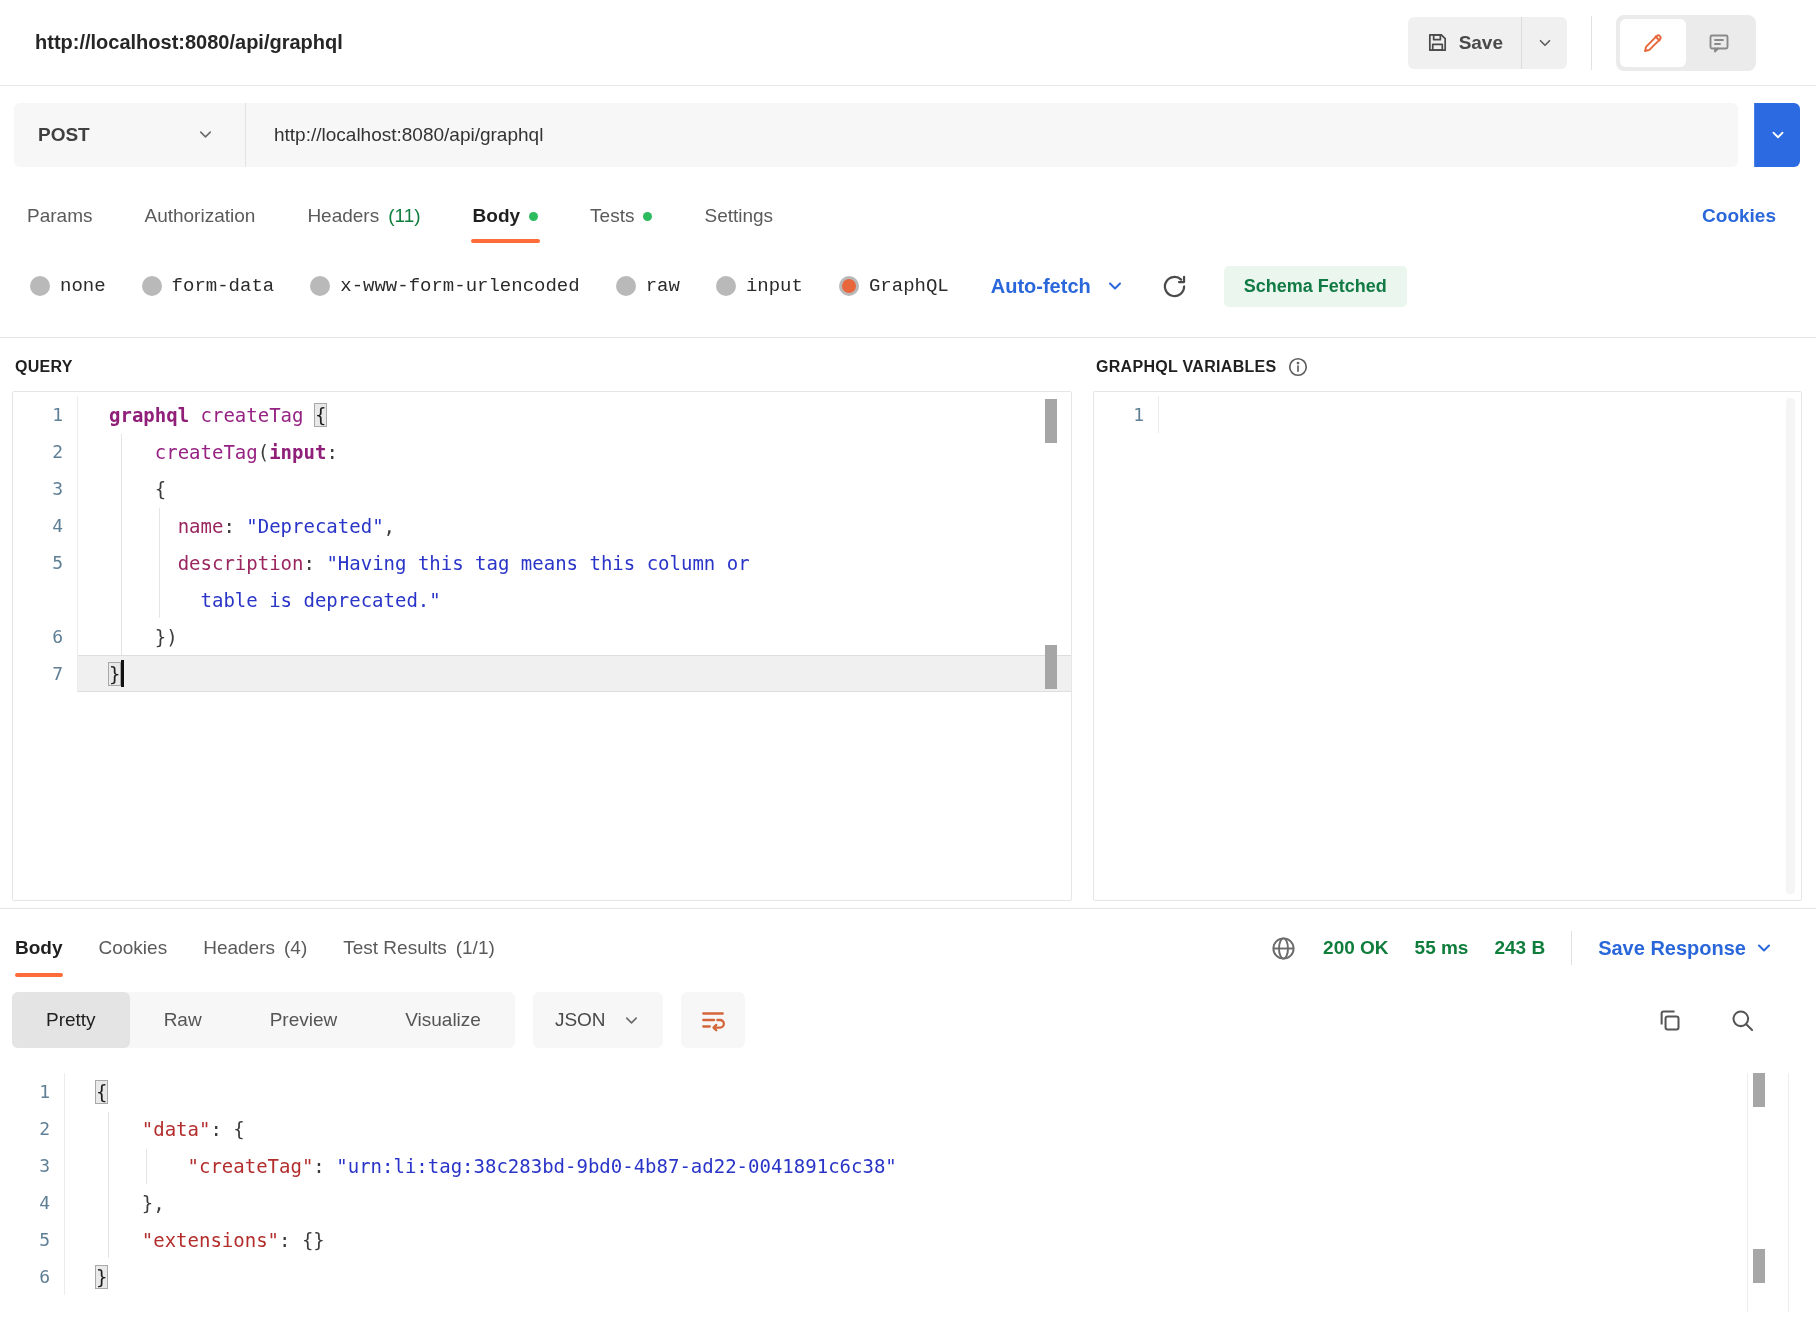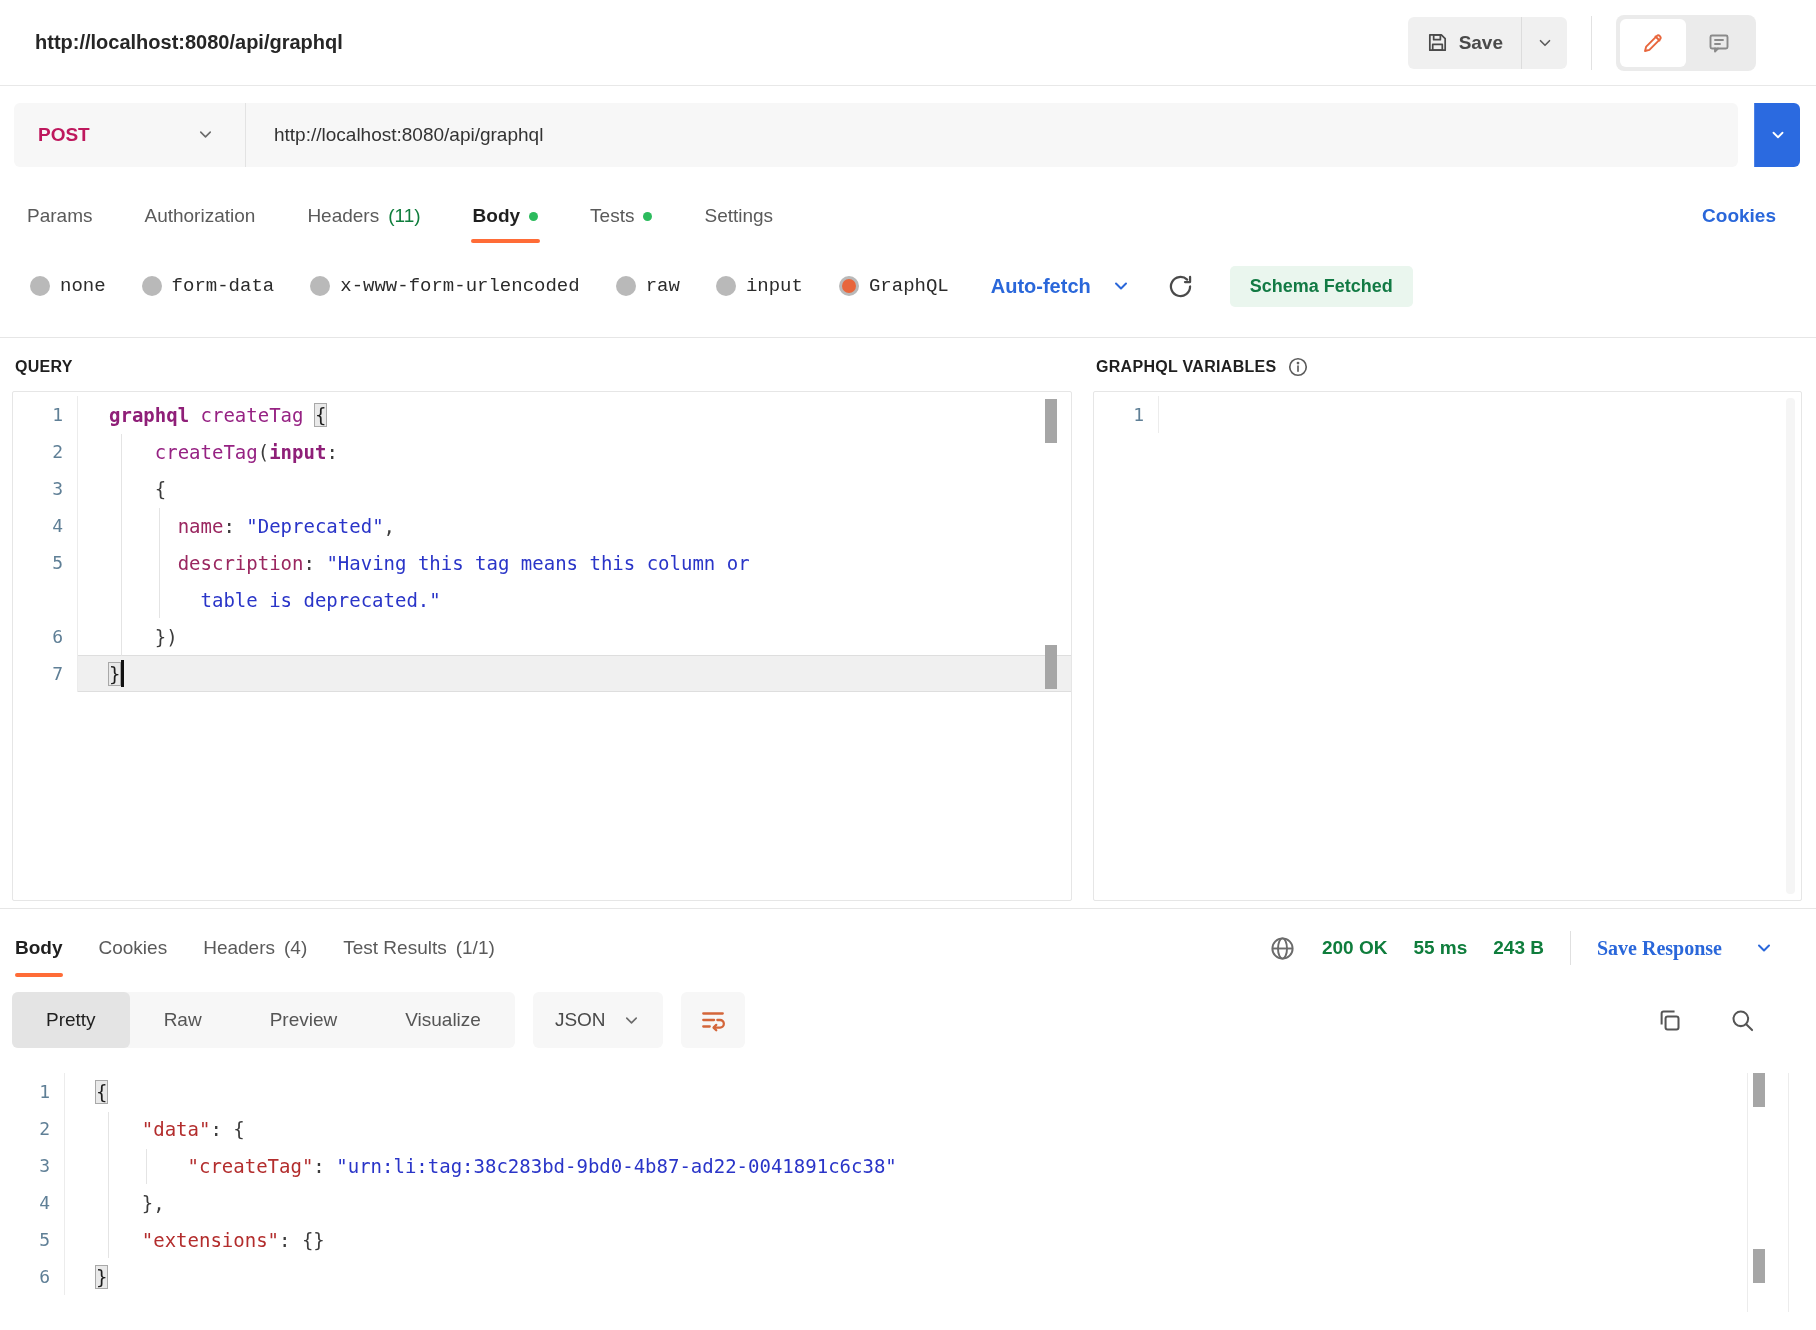--- a/index.html
+++ b/index.html
@@ -17,42 +17,42 @@
   .save-caret { height:52px; width:46px; justify-content:center; border-radius:0 6px 6px 0; border-left:1px solid #dcdcdc; }
   .v-divider { width:1px; height:54px; background:#e2e2e2; }
   .edit-comment-group { background:#ebebeb; border-radius:8px; padding:4px; display:flex; }
   .ec-btn { width:66px; height:48px; display:flex; align-items:center; justify-content:center; background:transparent; border:none; cursor:pointer; border-radius:6px; }
   .ec-btn.active { background:#fff; }
 
   
   .request-row { height:97px; display:flex; align-items:center; padding:0 16px 0 14px; }
   .url-box { flex:1; height:64px; background:#f7f7f7; border-radius:6px; display:flex; align-items:center; margin-right:16px; }
   .method-btn { width:232px; height:100%; display:flex; align-items:center; justify-content:space-between; padding:0 30px 0 24px; background:transparent; border:none; border-right:1px solid #e3e3e3; cursor:pointer; font-family:inherit; }
-  .method-label { font-size:19px; font-weight:700; color:#be185d; }
+  .method-label { font-size:19px; font-weight:700; color:#404040; }
   .url-text { flex:1; padding:0 28px; font-size:19px; color:#333; white-space:nowrap; overflow:hidden; }
   .send-group { display:flex; height:64px; }
   .send-btn { width:158px; background:#2b6ae0; color:#fff; border:none; font-size:20px; font-weight:700; border-radius:6px 0 0 6px; cursor:pointer; font-family:inherit; }
   .send-caret { width:46px; background:#2b6ae0; border:none; border-left:1px solid #4c82e6; border-radius:0 6px 6px 0; display:flex; align-items:center; justify-content:center; cursor:pointer; }
 
   
   .tabs-row { height:66px; display:flex; align-items:center; justify-content:space-between; padding:0 40px 0 27px; }
   .tabs { display:flex; gap:52px; height:100%; }
   .tab { position:relative; display:flex; align-items:center; gap:9px; font-size:19px; color:#5a5a5a; cursor:pointer; }
   .tab .count { color:#0f7d3c; }
   .tab .dot { width:9px; height:9px; border-radius:50%; background:#2cbb5d; }
   .tab.active { color:#1f1f1f; font-weight:600; }
   .tab.active::after { content:""; position:absolute; left:-2px; right:-2px; bottom:6px; height:4px; border-radius:2px; background:#ff6c37; }
   .cookies-link { font-size:19px; font-weight:600; color:#2a67da; cursor:pointer; }
 
   
   .modes-row { height:74px; display:flex; align-items:center; padding-left:30px; gap:36px; }
   .mode { display:flex; align-items:center; gap:10px; font-size:19px; color:#2b2b2b; cursor:pointer; }
   .radio { width:20px; height:20px; border-radius:50%; background:#b9b9b9; position:relative; }
   .radio.sel::after { content:""; position:absolute; inset:3px; border-radius:50%; background:#e8663c; }
-  .autofetch { display:flex; align-items:center; gap:20px; background:none; border:none; color:#2a67da; font-size:20px; font-weight:700; cursor:pointer; font-family:inherit; margin-left:6px; }
+  .autofetch { display:flex; align-items:center; gap:14px; background:none; border:none; color:#2a67da; font-size:20px; font-weight:700; cursor:pointer; font-family:inherit; margin-left:6px; }
   .refresh-btn { background:none; border:none; cursor:pointer; }
   .schema-badge { background:#eaf6ee; color:#127a44; font-size:18px; font-weight:600; padding:10px 20px; border-radius:5px; }
 
   
   .content { border-top:1px solid #e6e6e6; margin-top:14px; padding:16px 14px 0 12px; display:flex; gap:21px; }
   .panel { position:relative; }
   .panel-title { height:26px; display:flex; align-items:center; gap:10px; font-size:16px; font-weight:700; color:#1f1f1f; letter-spacing:.3px; margin-bottom:11px; padding-left:3px; }
   .editor { position:relative; background:#fff; border:1px solid #e6e6e6; border-radius:2px; height:510px; overflow:hidden; padding-top:4px; }
   .q-panel { width:1060px; }
   .v-panel { flex:1; }
@@ -73,21 +73,21 @@
 
   
   .response { border-top:1px solid #e6e6e6; margin-top:7px; }
   .resp-header { height:78px; display:flex; align-items:center; justify-content:space-between; padding:0 42px 0 15px; }
   .resp-tabs { display:flex; gap:36px; height:100%; }
   .resp-tab { position:relative; display:flex; align-items:center; gap:9px; font-size:19px; color:#5a5a5a; cursor:pointer; }
   .resp-tab.active { color:#1f1f1f; font-weight:600; }
   .resp-tab.active::after { content:""; position:absolute; left:0; right:0; bottom:10px; height:4px; border-radius:2px; background:#ff6c37; }
   .resp-status { display:flex; align-items:center; gap:26px; font-size:19px; color:#0f7d3c; font-weight:600; }
   .status-sep { width:1px; height:34px; background:#e0e0e0; }
-  .save-response { display:flex; align-items:center; gap:32px; background:none; border:none; color:#2a67da; font-size:20px; font-weight:700; cursor:pointer; font-family:Liberation Serif, serif; }
+  .save-response { display:flex; align-items:center; gap:8px; background:none; border:none; color:#2a67da; font-size:20px; font-weight:700; cursor:pointer; font-family:Liberation Sans, sans-serif; }
 
   .resp-toolbar { height:66px; display:flex; align-items:center; padding:0 60px 0 12px; gap:18px; }
   .segmented { display:flex; background:#f7f7f7; border-radius:6px; height:56px; align-items:stretch; }
   .seg-item { display:flex; align-items:center; padding:0 34px; font-size:19px; color:#555; background:transparent; border:none; cursor:pointer; font-family:inherit; border-radius:6px; }
   .seg-item.active { background:#e4e4e4; color:#1f1f1f; }
   .json-btn { height:56px; display:flex; align-items:center; gap:16px; padding:0 22px; background:#f7f7f7; border:none; border-radius:6px; font-size:19px; color:#4a4a4a; cursor:pointer; font-family:inherit; }
   .wrap-btn { height:56px; width:64px; display:flex; align-items:center; justify-content:center; background:#f7f7f7; border:none; border-radius:6px; cursor:pointer; }
   .tool-spacer { flex:1; }
   .icon-btn { background:none; border:none; cursor:pointer; }
   .resp-editor { position:relative; margin-top:20px; height:239px; overflow:hidden; }

